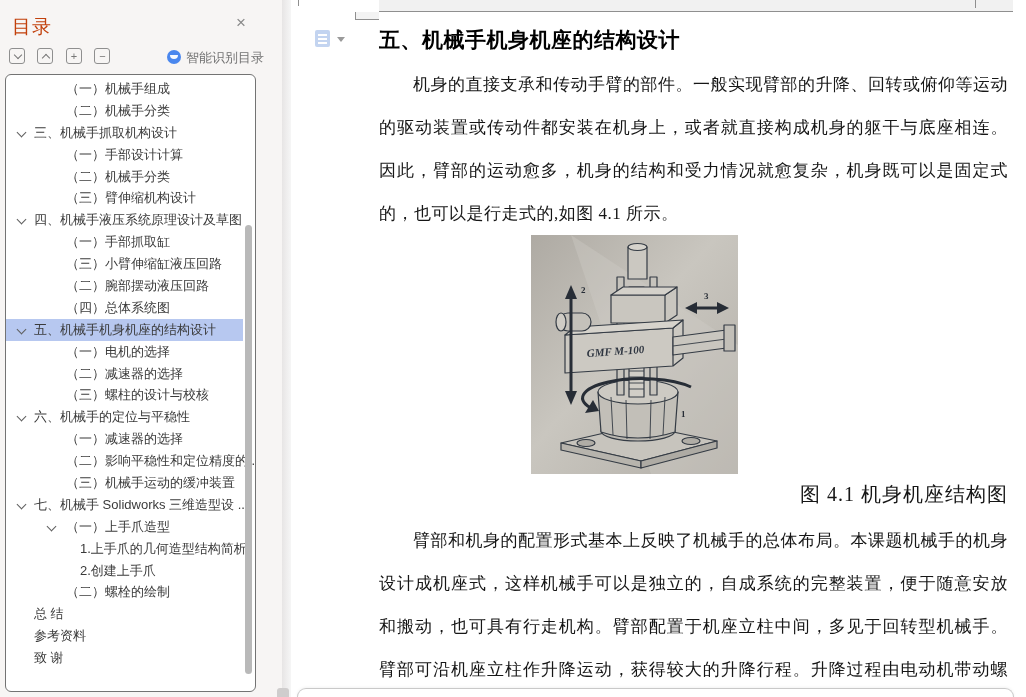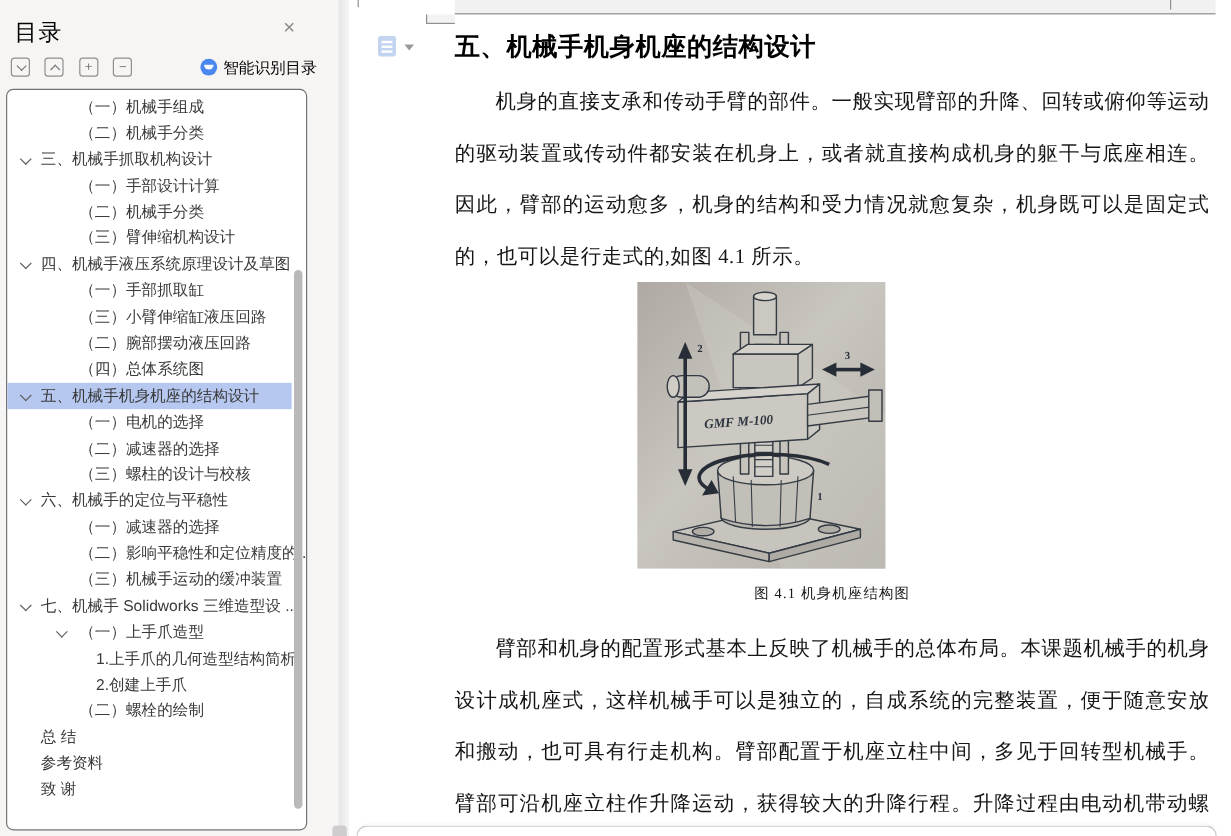--- a/index.html
+++ b/index.html
@@ -6,37 +6,37 @@
   html,body { width:1026px; height:697px; overflow:hidden; background:#fff;
               font-family:"Liberation Sans", sans-serif; }
   .app { position:relative; width:1026px; height:697px; background:#fff; }
 
   
   .sidebar { position:absolute; left:0; top:0; width:282px; height:697px;
              background:#f7f5f4; }
   .gutter { position:absolute; left:282px; top:0; width:9px; height:697px;
             background:linear-gradient(to right,#e7e5e5,#f6f6f6); }
   .sidebar-header { position:absolute; left:12px; top:14px; right:10px; height:26px; }
-  .sidebar-title { font-size:19px; color:#000000; font-weight:500; letter-spacing:1px;margin-top:13px; }
+  .sidebar-title { font-size:19px; color:#c2410c; font-weight:500; letter-spacing:1px;margin-top:13px; }
   .close-btn { position:absolute; right:22px; top:0; width:18px; height:18px;
                color:#8a8a8a; font-size:17px; line-height:18px; text-align:center; cursor:pointer; }
   .sidebar-toolbar { position:absolute; left:9px; top:48px; right:8px; height:18px; }
   .tb-btn { display:inline-block; width:16px; height:16px; border:1px solid #8f8f8f;
             border-radius:3px; margin-right:8px; position:relative; vertical-align:top;
             color:#777; text-align:center; font-size:11px; line-height:14px; background:transparent; }
   .chev-css { position:absolute; left:4.5px; top:5px; width:6px; height:6px;
               border-right:1.4px solid #777; border-bottom:1.4px solid #777; }
   .chev-css.down { transform:rotate(45deg); top:3px; }
   .chev-css.up { transform:rotate(-135deg); top:6px; }
   .smart-toc { position:absolute; right:10px; top:0; height:18px; }
   .ai-dot { display:inline-block; width:14px; height:14px; border-radius:50%;
             background:#4a87ee; position:relative; vertical-align:-2px; margin-right:5px; }
   .ai-dot::after { content:""; position:absolute; left:3px; top:5px; width:8px; height:4px;
                    border-radius:0 0 4px 4px; background:#fff; opacity:.95; }
-  .smart-toc-label { font-size:13px; color:#000000; }
+  .smart-toc-label { font-size:13px; color:#737373; }
 
   .toc-panel { position:absolute; left:5px; top:74px; width:251px; height:618px;
                background:#fff; border:1px solid #737373; border-radius:6px; overflow:hidden; }
   .toc-list { position:absolute; left:0; top:3px; right:12px; }
   .toc-row { height:21.9px; display:flex; align-items:center; font-size:13px; color:#3a3a3a;
              white-space:nowrap; cursor:pointer; position:relative; }
   .toc-row.lv1 { padding-left:28px; }
   .toc-row.lv2 { padding-left:60px; }
   .toc-row.lv3 { padding-left:74px; }
   .toc-row .chev { position:absolute; width:7px; height:7px;
@@ -67,21 +67,21 @@
         border-top:5px solid #9a9a9a; }
 
   .doc-content { position:absolute; left:88px; right:18px; top:12px;
                  font-family:"Liberation Serif", serif; color:#161616; }
   .doc-heading { margin-top:14px; font-size:21px; line-height:28px; font-weight:bold;
                  color:#000; font-family:"Liberation Sans", sans-serif; letter-spacing:.5px; }
   .doc-para { margin-top:9px; font-size:17px; line-height:43px; text-align:justify;
               text-indent:2em; letter-spacing:.5px;font-family:Liberation Serif, serif; }
   .doc-para.second { margin-top:14px; }
   .doc-figure { display:block; width:207px; height:239px; margin:0 0 0 152px; }
-  .doc-caption { margin-top:9px; font-size:12px; line-height:22px; text-align:center;
+  .doc-caption { margin-top:9px; font-size:20px; line-height:22px; text-align:right;
                  text-indent:0; letter-spacing:1px; }
 
   .bottom-bar { position:absolute; left:6px; top:688px; width:717px; height:14px;
                 background:#fff; border:1px solid #c9c9c9; border-bottom:none;
                 border-radius:9px 9px 0 0; box-shadow:0 -1px 3px rgba(0,0,0,.05); }
   .corner-box { position:absolute; left:277px; top:688px; width:12px; height:9px;
                 background:#cfcdcd; border-radius:3px 3px 0 0; }
 </style>
 </head>
 <body>

